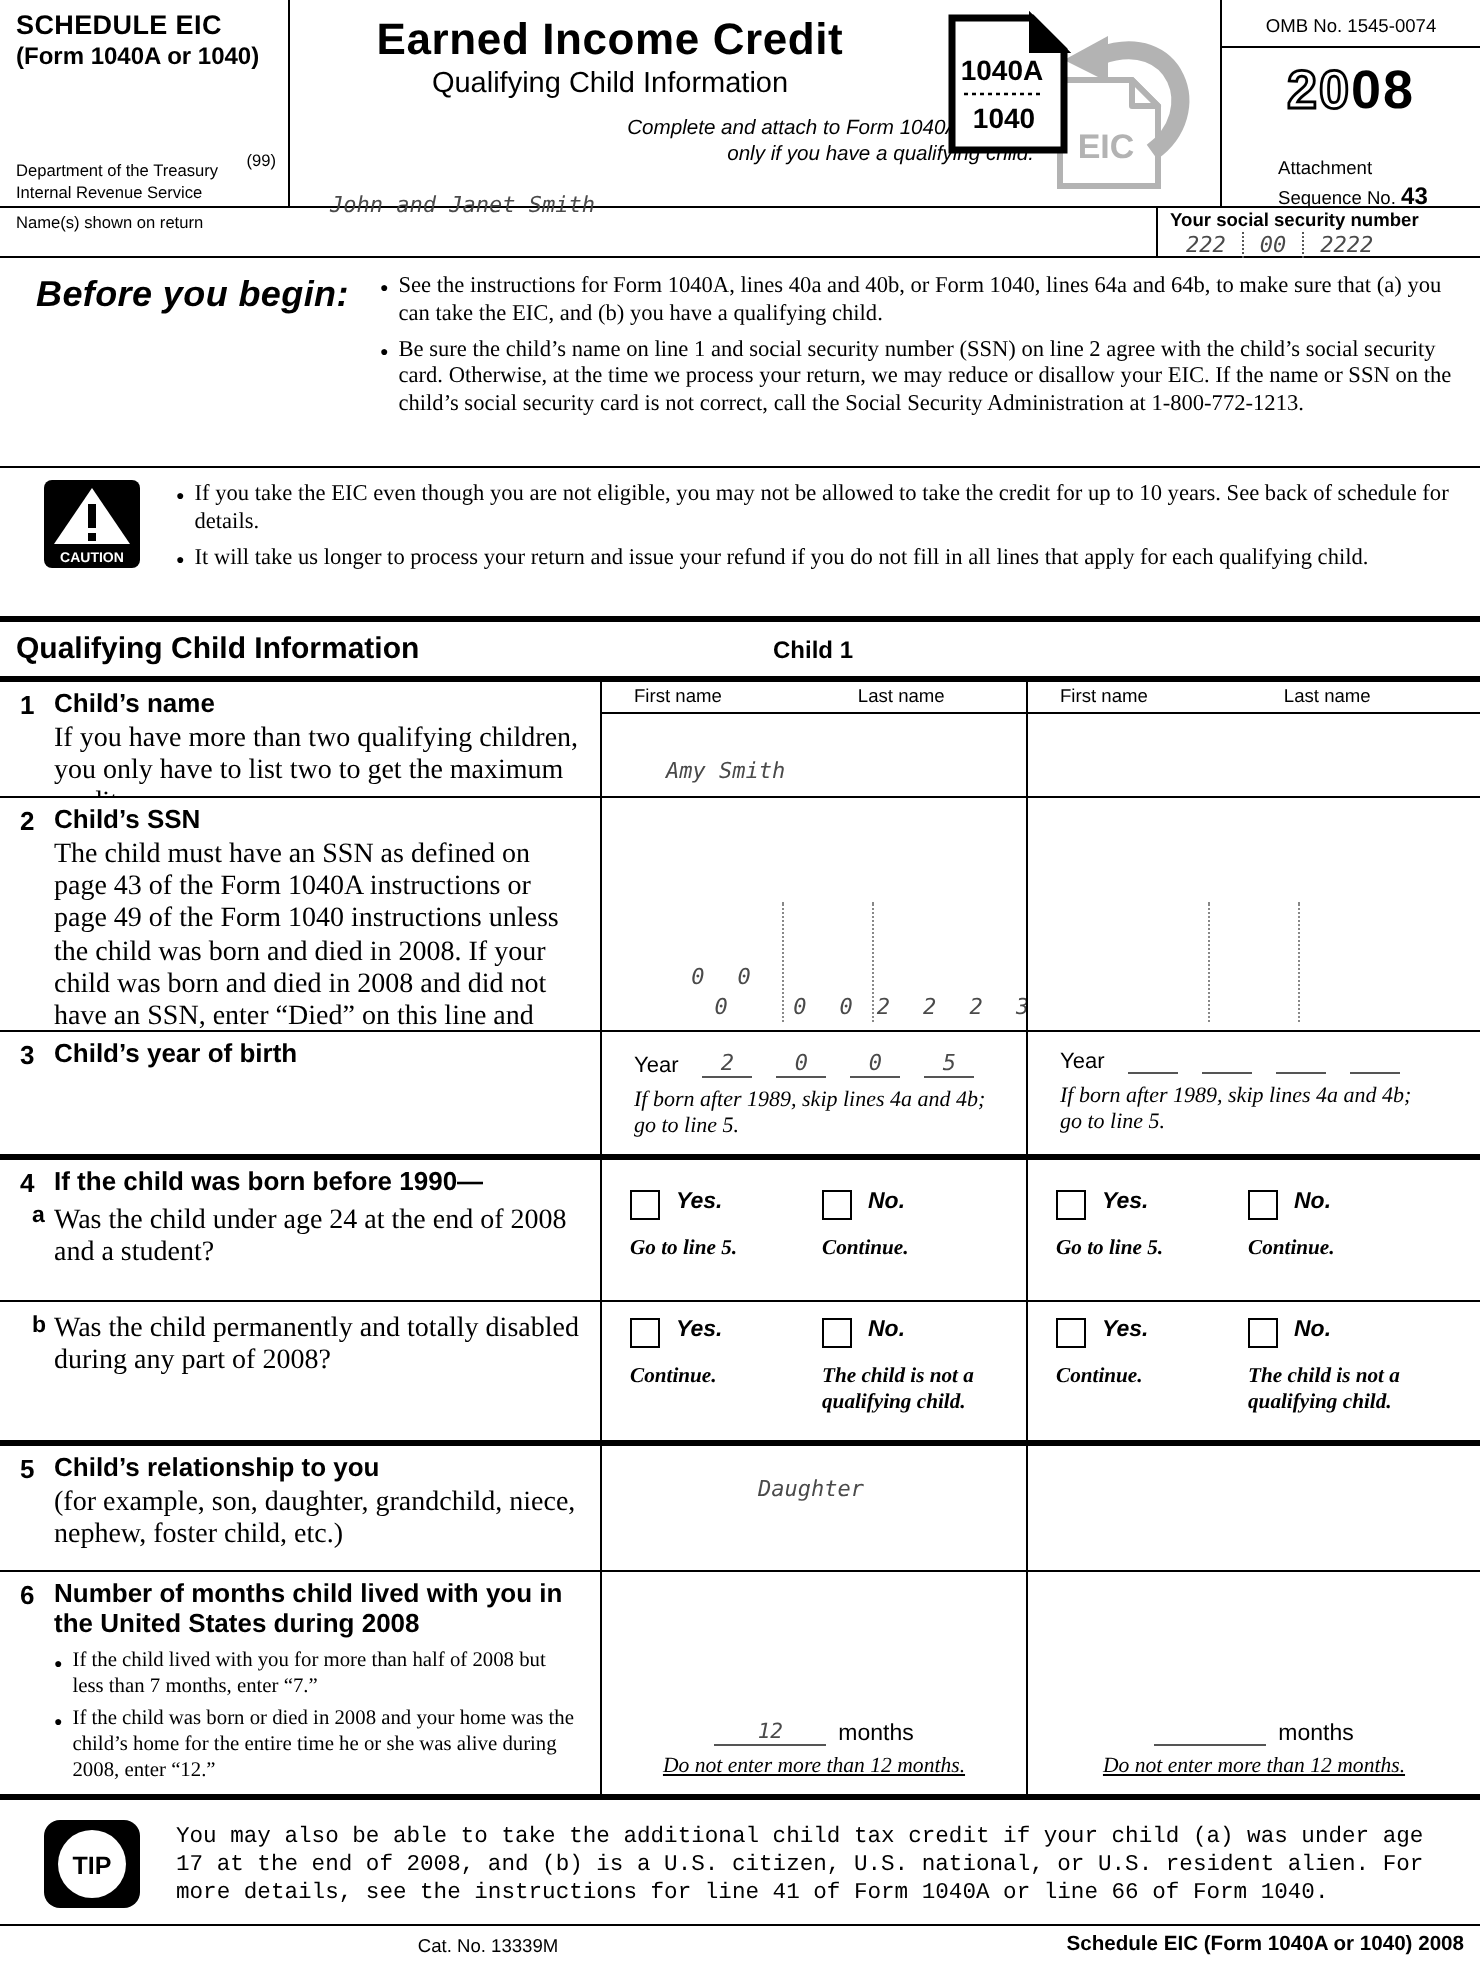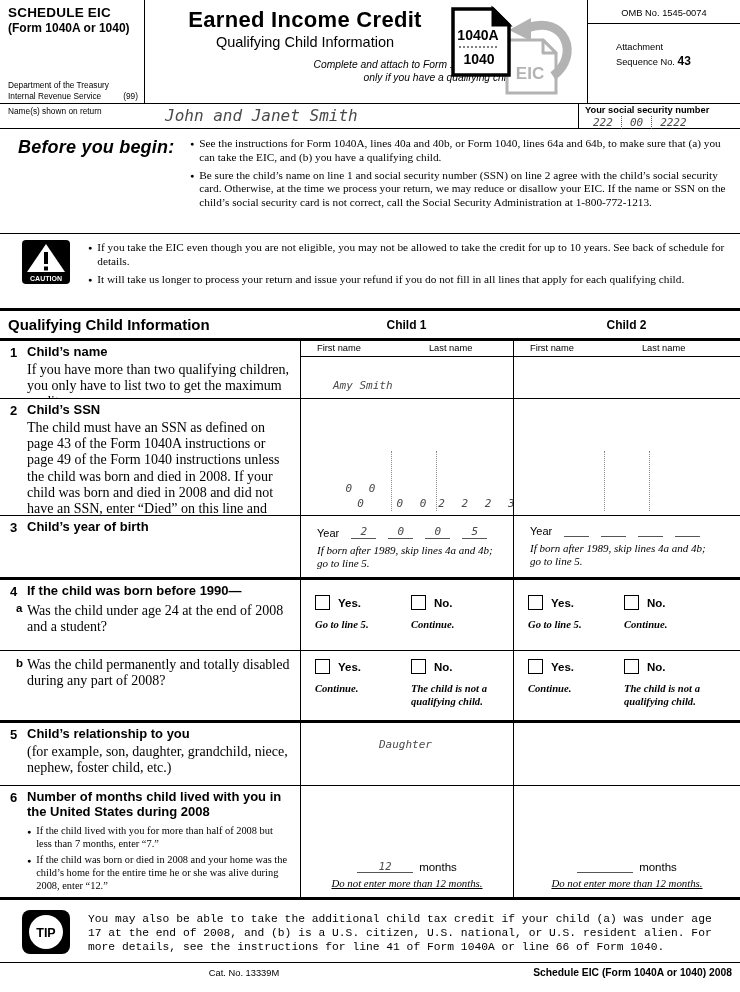--- a/index.html
+++ b/index.html
@@ -8,38 +8,38 @@
           font-family:"Liberation Sans", sans-serif; margin:0 auto; overflow:hidden; }
   .serif { font-family:"Liberation Serif", serif; }
   .fill { font-family:"DejaVu Sans Mono", monospace; font-style:italic; color:#4a4a4a; }
 
   
   .top { height:103px; display:flex; }
   .top-left { width:145px; border-right:1px solid #000; padding:5px 4px 2px 8px; display:flex; flex-direction:column; }
   .sched { font-weight:bold; font-size:13.5px; letter-spacing:.2px; }
   .formlbl { font-weight:bold; font-size:12px; margin-top:1px; }
   .dept { margin-top:auto; font-size:8.3px; line-height:1.25; position:relative; }
-  .dept .code99 { position:absolute; right:2px; bottom:0; }
+  .dept .code99 { position:absolute; right:2px; bottom:16px; }
   .top-center { flex:1; position:relative; padding-top:7px; }
   .main-title { font-size:22px; font-weight:bold; text-align:center; width:320px; letter-spacing:.3px; }
   .sub-title { font-size:14.5px; text-align:center; width:320px; margin-top:1px; }
   .attach { font-style:italic; font-size:10.3px; text-align:right; width:372px; margin-top:8px; line-height:1.3; }
   .hdr-icon { position:absolute; right:8px; top:4px; }
-  .top-right { width:153px; border-left:1px solid #000; display:flex; flex-direction:column; }
+  .top-right { width:130px; border-left:1px solid #000; display:flex; flex-direction:column; }
   .omb { font-size:9.3px; text-align:center; padding:8px 0 5px; border-bottom:1px solid #000; }
   .taxyear { text-align:center; margin-top:6px; font-size:27px; font-weight:bold; letter-spacing:1px; }
   .yr-outline { color:#fff; -webkit-text-stroke:1.4px #000; text-shadow:0 0 1px #000; }
   .attach-seq { font-size:9.3px; padding-left:28px; margin-top:18px; line-height:1.25; }
   .seq-no { font-weight:bold; font-size:12px; }
 
   
   .name-row { height:25px; border-top:1px solid #000; display:flex; }
   .name-left { flex:1; position:relative; }
   .name-left .lbl { font-size:8.3px; padding:2px 0 0 8px; }
-  .name-left .val { position:absolute; left:165px; bottom:3px; font-size:16px; }
+  .name-left .val { position:absolute; left:165px; bottom:19px; font-size:11px; }
   .name-right { width:162px; border-left:1px solid #000; padding:1px 0 0 6px; }
   .name-right .lbl { font-size:9.3px; font-weight:bold; }
   .ssn-val { font-size:11px; display:flex; align-items:center; padding-left:8px; margin-top:1px; }
   .vdot { display:inline-block; width:0; border-left:1px dotted #555; height:13px; margin:0 8px; }
 
   
   .before { height:105px; border-top:1px solid #000; display:flex; padding:8px 10px 0 18px;justify-content:flex-end; }
   .before-head { width:172px; font-size:18px; font-weight:bold; font-style:italic; letter-spacing:.2px; }
   .bullets { flex:1; }
   .bullet { display:flex; margin-bottom:4px; }
@@ -87,21 +87,21 @@
   .year-line { display:flex; align-items:flex-end; }
   .year-lbl { font-size:11px; }
   .digit { display:inline-block; width:25px; margin-left:12px; border-bottom:1.2px solid #555; text-align:center; font-size:11px; line-height:13px; }
   .row-note { font-style:italic; font-size:11px; line-height:1.2; margin-top:5px; max-width:185px; }
 
   
   .checks { display:flex; padding:15px 0 0 14px; }
   .chk-grp { display:flex; flex-direction:column; }
   .chk-grp.gA { width:96px; }
   .chk-grp.gB { flex:1; padding-right:4px; }
-  .chk-row { display:flex; align-items:center; }
+  .chk-row { display:flex; align-items:flex-start;font-style:italic; }
   .chkbox { width:15px; height:15px; border:1.6px solid #000; background:#fff; flex:none; }
   .chk-lbl { font-weight:bold; font-size:11.5px; margin-left:8px; }
   .chk-note { font-style:italic; font-weight:bold; font-size:10.6px; margin-top:9px; line-height:1.2; max-width:92px; }
 
   
   .rel-val { padding:15px 0 0 78px; font-size:11px; }
 
   
   .months-wrap { position:absolute; bottom:8px; left:0; right:0; text-align:center; }
   .months-line { display:flex; justify-content:center; align-items:flex-end; }
@@ -155,20 +155,21 @@
           <path d="M4 5 h40 l16 16 v50 h-56 z" fill="#fff" stroke="#000" stroke-width="3.5"></path>
           <path d="M44 5 l16 16 h-16 z" fill="#000" stroke="#000" stroke-width="3"></path>
           <text x="29" y="36" text-anchor="middle" font-family="Liberation Sans, sans-serif" font-size="14" font-weight="bold" fill="#000">1040A</text>
           <line x1="10" y1="43" x2="50" y2="43" stroke="#000" stroke-width="1.2" stroke-dasharray="2 2"></line>
           <text x="30" y="60" text-anchor="middle" font-family="Liberation Sans, sans-serif" font-size="14" font-weight="bold" fill="#000">1040</text>
         </svg>
       </div>
     </div>
     <div class="top-right">
       <div class="omb">OMB No. 1545-0074</div>
+      <div class="taxyear"><span class="yr-outline">20</span><span>08</span></div>
       <div class="attach-seq">
         <div>Attachment</div>
         <div><span>Sequence No.</span> <span class="seq-no">43</span></div>
       </div>
     </div>
   </div>
 
   <div class="name-row">
     <div class="name-left">
       <div class="lbl">Name(s) shown on return</div>
@@ -218,21 +219,20 @@
       <div class="bullet">
           <span class="bdot">●</span>
           <div class="btext">It will take us longer to process your return and issue your refund if you do not fill in all lines that apply for each qualifying child.</div>
         </div>
     </div>
   </div>
 
   <div class="section-row">
     <div class="section-title">Qualifying Child Information</div>
     <div class="child-head1">Child 1</div>
-    <div class="child-head2">Child 2</div>
   </div>
 
   <div class="trow first r1">
     <div class="c-label">
       <span class="c-num">1</span>
       <div class="c-title">Child’s name</div>
       <div class="c-desc serif">If you have more than two qualifying children, you only have to list two to get the maximum credit.</div>
     </div>
     <div class="c-child">
       <div class="fl-head">

